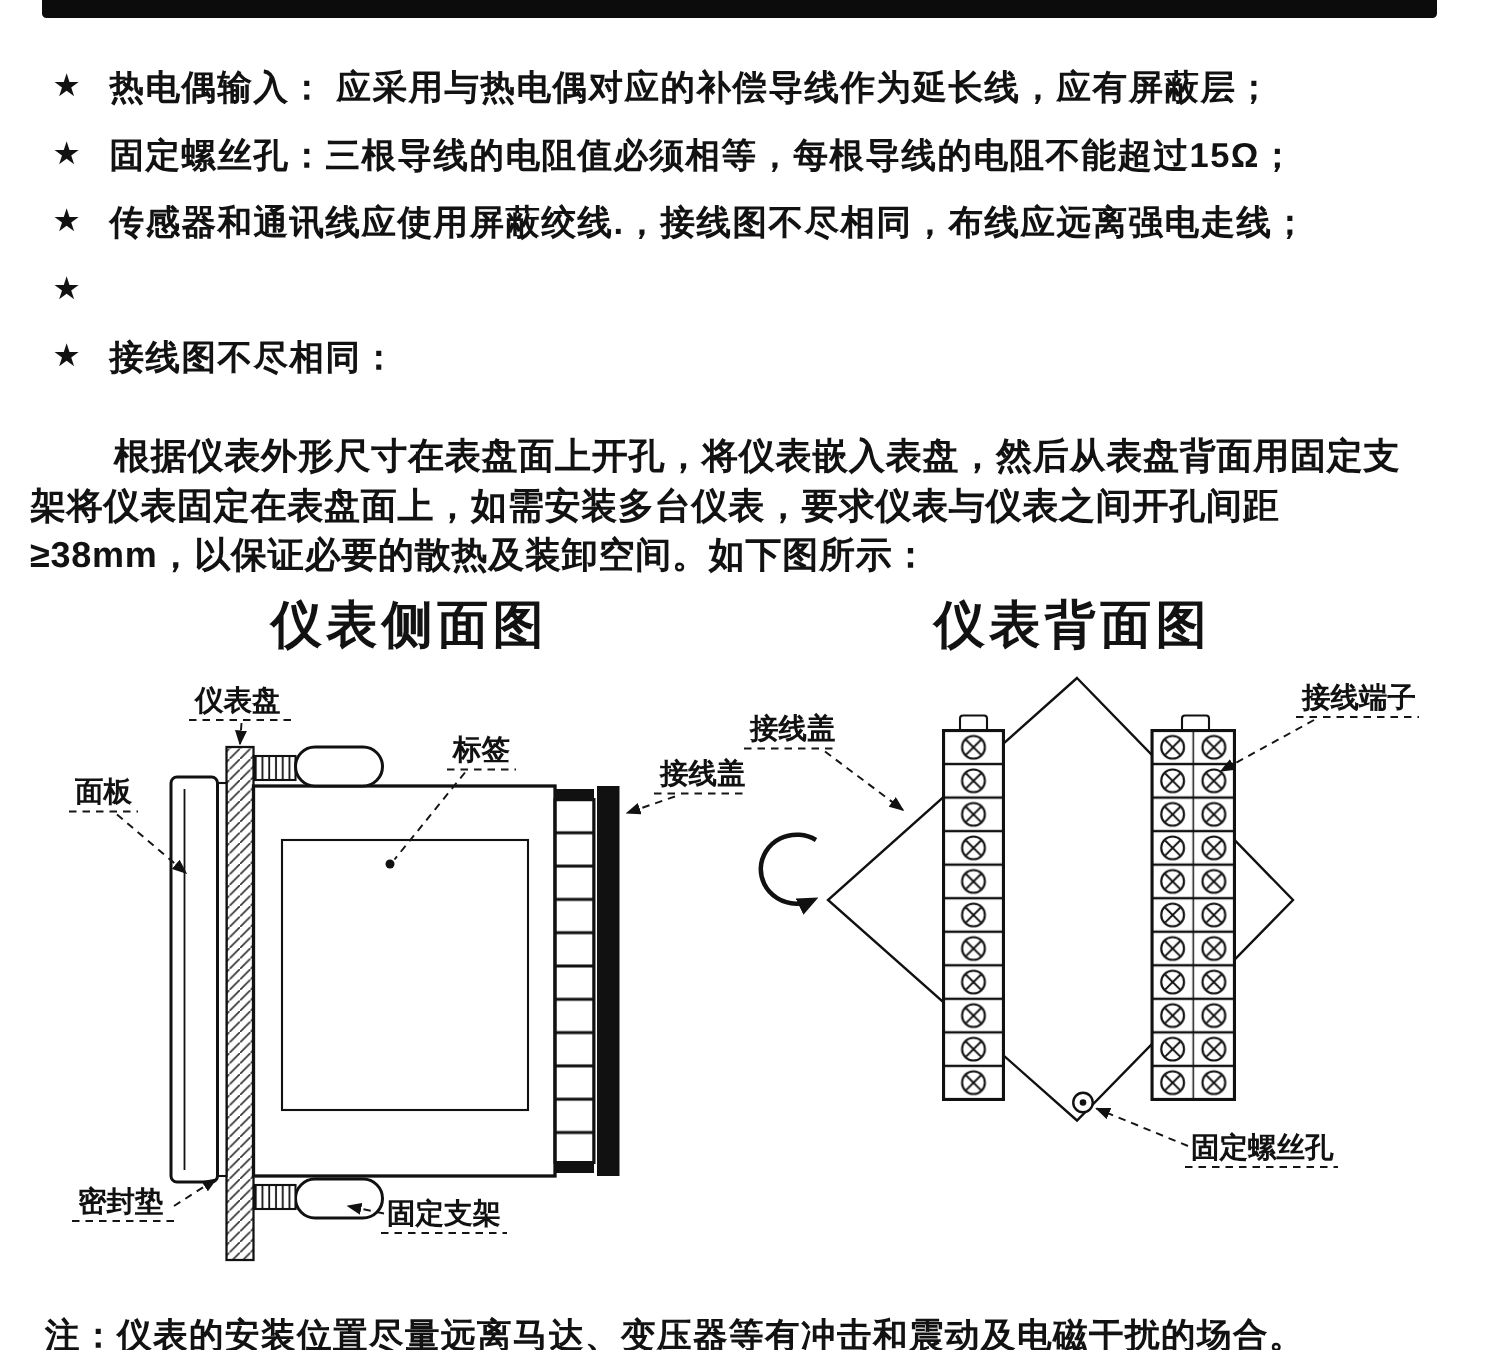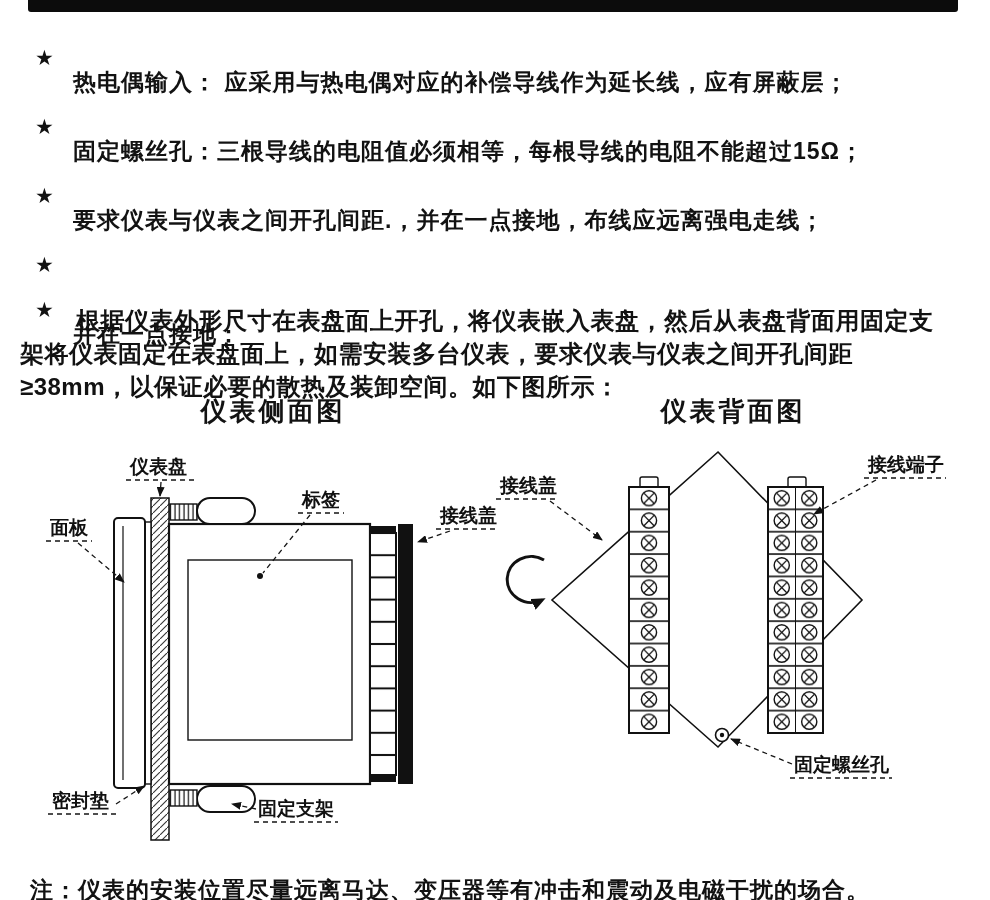--- a/index.html
+++ b/index.html
@@ -2,26 +2,26 @@
 <html><head>
 <meta charset="utf-8">
 <style>
   html,body{margin:0;padding:0;background:#ffffff;}
   body{font-family:"Liberation Sans","DejaVu Sans",sans-serif;color:#121212;}
   .page{position:relative;width:990px;height:900px;background:#fff;overflow:hidden;}
   .top-bar{position:absolute;left:28px;top:0;width:930px;height:12px;background:#0c0c0c;border-radius:0 0 3px 3px;}
   .bullets{position:absolute;left:30px;top:44px;width:945px;}
   .bullet{display:flex;align-items:flex-start;margin-bottom:17px;}
   .bullet .star{flex:0 0 38px;padding-left:5px;font-size:21px;line-height:28px;font-weight:700;}
-  .bullet .btext{font-size:23px;line-height:28px;font-weight:700;letter-spacing:1px;margin-top:24px;}
-  .para{position:absolute;left:20px;top:280px;width:916px;font-size:24px;line-height:33px;
+  .bullet .btext{font-size:23px;line-height:28px;font-weight:700;letter-spacing:1px;}
+  .para{position:absolute;left:20px;top:264px;width:916px;font-size:24px;line-height:33px;
         font-weight:700;text-indent:56px;letter-spacing:0.5px;}
   .fig-title{position:absolute;top:394px;width:200px;text-align:center;
              font-family:Liberation Mono, monospace;
-             font-size:26px;font-weight:700;letter-spacing:3px;}
+             font-size:34px;font-weight:700;letter-spacing:3px;}
   .fig{position:absolute;}
   svg text{font-size:19px;font-weight:700;fill:#111;
            font-family:"Liberation Sans","DejaVu Sans",sans-serif;}
   .dash{stroke:#151515;stroke-width:1.3;stroke-dasharray:5 4;fill:none;}
   .note{position:absolute;left:30px;top:852px;width:945px;font-size:23px;font-weight:700;letter-spacing:1px;}
 </style>
 </head>
 <body>
 
 <div class="page">
@@ -32,35 +32,35 @@
     <div class="bullet">
       <span class="star">★</span>
       <span class="btext">热电偶输入： 应采用与热电偶对应的补偿导线作为延长线，应有屏蔽层；</span>
     </div>
     <div class="bullet">
       <span class="star">★</span>
       <span class="btext">固定螺丝孔：三根导线的电阻值必须相等，每根导线的电阻不能超过15Ω；</span>
     </div>
     <div class="bullet">
       <span class="star">★</span>
-      <span class="btext">要求仪表与仪表之间开孔间距.，并在一点接地，布线应远离强电走线；</span>
+      <span class="btext">传感器和通讯线应使用屏蔽绞线.，接线图不尽相同，布线应远离强电走线；</span>
     </div>
     <div class="bullet">
       <span class="star">★</span>
     </div>
     <div class="bullet">
       <span class="star">★</span>
-      <span class="btext">并在一点接地：</span>
+      <span class="btext">接线图不尽相同：</span>
     </div>
   </div>
 
   <p class="para">根据仪表外形尺寸在表盘面上开孔，将仪表嵌入表盘，然后从表盘背面用固定支架将仪表固定在表盘面上，如需安装多台仪表，要求仪表与仪表之间开孔间距≥38mm，以保证必要的散热及装卸空间。如下图所示：</p>
 
   <div class="fig-title" style="left:173px;">仪表侧面图</div>
-  <div class="fig-title" style="left:633px;">仪表背面图</div>
+  <div class="fig-title" style="left:615px;">仪表背面图</div>
 
   <svg class="fig" style="left:20px;top:436px;" width="480" height="414" viewBox="0 0 480 414">
     <defs>
       <pattern id="hatch" width="7" height="7" patternUnits="userSpaceOnUse">
         <rect width="7" height="7" fill="#fff"></rect>
         <line x1="-1" y1="8" x2="8" y2="-1" stroke="#333" stroke-width="1.1"></line>
       </pattern>
       <pattern id="thread" width="4.5" height="22" patternUnits="userSpaceOnUse">
         <rect width="4.5" height="22" fill="#fff"></rect>
         <line x1="2" y1="0" x2="2" y2="22" stroke="#111" stroke-width="1.2"></line>

